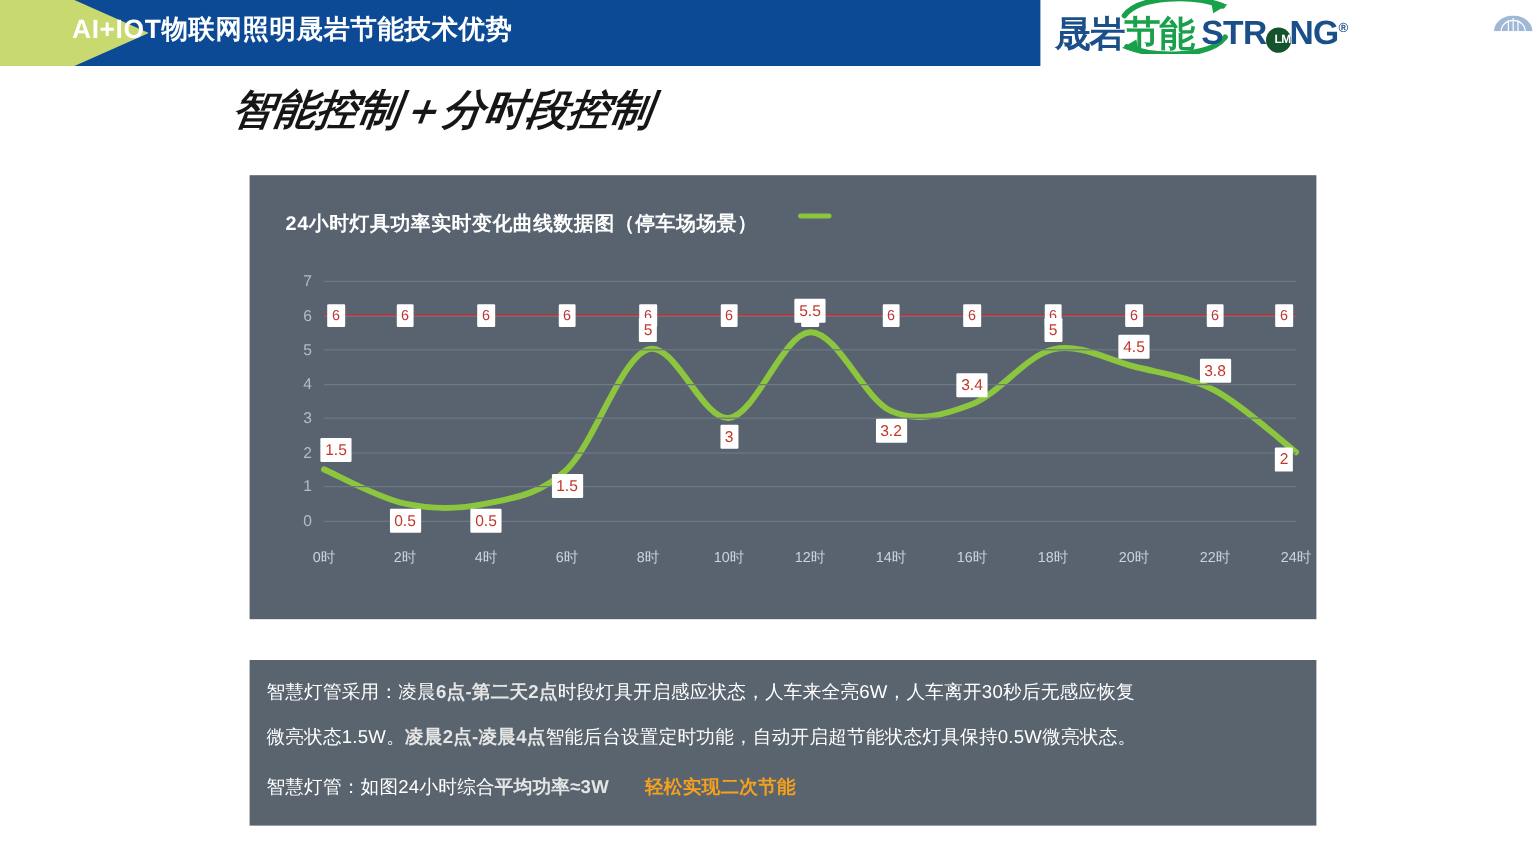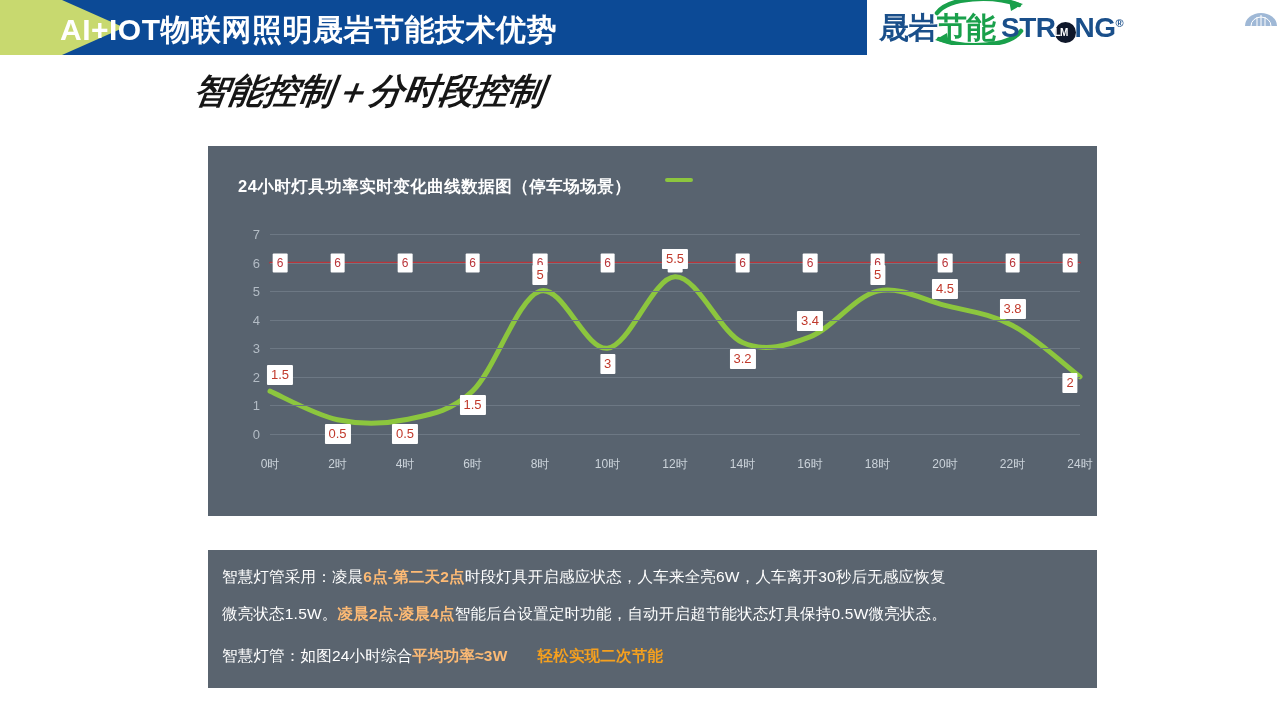--- a/index.html
+++ b/index.html
@@ -16,21 +16,21 @@
     position: absolute; left: 0; top: 0; width: 1280px; height: 55px;
     background: #0c4a96;
   }
   .header-chevron {
     position: absolute; left: 0; top: 0; width: 124px; height: 55px;
     background: #c8d96f;
     clip-path: polygon(0 0, 62px 0, 124px 50%, 62px 100%, 0 100%);
   }
   .header-title {
     position: absolute; left: 60px; top: 10px;
-    font-size: 30px; font-weight: bold; color: #ffffff;
+    font-size: 22px; font-weight: bold; color: #ffffff;
     letter-spacing: 0.5px; white-space: nowrap;
     font-family: "Liberation Sans", "DejaVu Sans", sans-serif;
   }
   .logo-panel {
     position: absolute; right: 0; top: 0; width: 413px; height: 55px;
     background: #ffffff;
   }
   .logo-inner {
     position: absolute; left: 12px; top: 4px; width: 395px; height: 48px;
     display: flex; align-items: center; gap: 6px;
@@ -44,22 +44,22 @@
     position: absolute; left: 52px; top: -9px; width: 96px; height: 46px;
     pointer-events: none;
   }
   .logo-strong {
     font-size: 28px; font-weight: bold; color: #1a4f8a;
     letter-spacing: -0.5px; white-space: nowrap; position: relative;
   }
   .logo-strong .reg { font-size: 11px; vertical-align: super; }
   .logo-lm {
     display: inline-block; width: 21px; height: 21px; border-radius: 50%;
-    background: #0f172a; color: #fff; font-size: 10px; font-weight: bold;
-    text-align: left; line-height: 21px; vertical-align: 1px;
+    background: #14532d; color: #fff; font-size: 10px; font-weight: bold;
+    text-align: right; line-height: 21px; vertical-align: 1px;
     margin: 0 -1px;
   }
   .logo-cn2 {
     font-size: 25px; font-weight: bold; color: #1a4f8a;
     letter-spacing: -1px; white-space: nowrap;
   }
   .logo-cap {
     position: absolute; left: 243px; top: 1px; width: 34px; height: 13px;
   }
 
@@ -128,21 +128,21 @@
     width: 889px; height: 138px;
     background: #5a646f;
   }
   .note-line {
     position: absolute; left: 14px; color: #ffffff;
     font-size: 15.5px; white-space: nowrap; letter-spacing: 0.2px;
   }
   .note-line.l1 { top: 17px; }
   .note-line.l2 { top: 54px; }
   .note-line.l3 { top: 96px; }
-  .hl { color: #fdba74; font-weight: bold; }
+  .hl { color: #e5e5e5; font-weight: bold; }
   .note-tail { margin-left: 30px; color: #f5a01e; font-weight: bold; }
 </style>
 </head>
 <body>
 
 <div id="slide">
 
   <div class="header-bar">
     <div class="header-chevron"></div>
     <div class="header-title">AI+IOT物联网照明晟岩节能技术优势</div>

